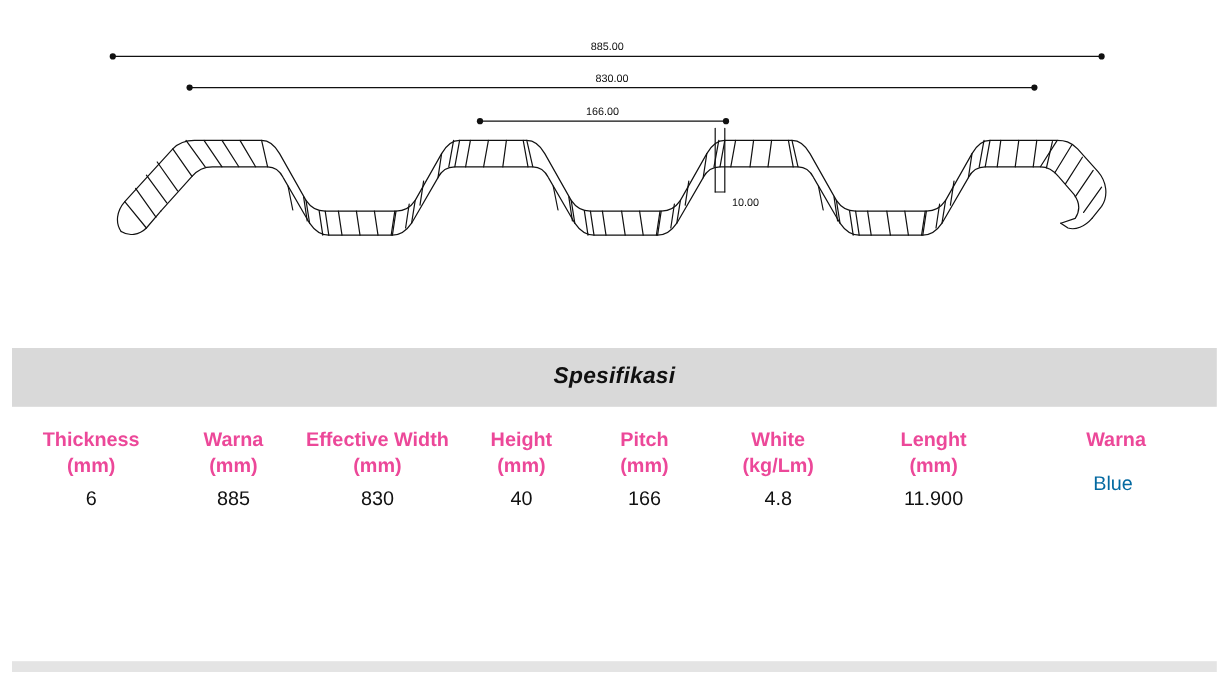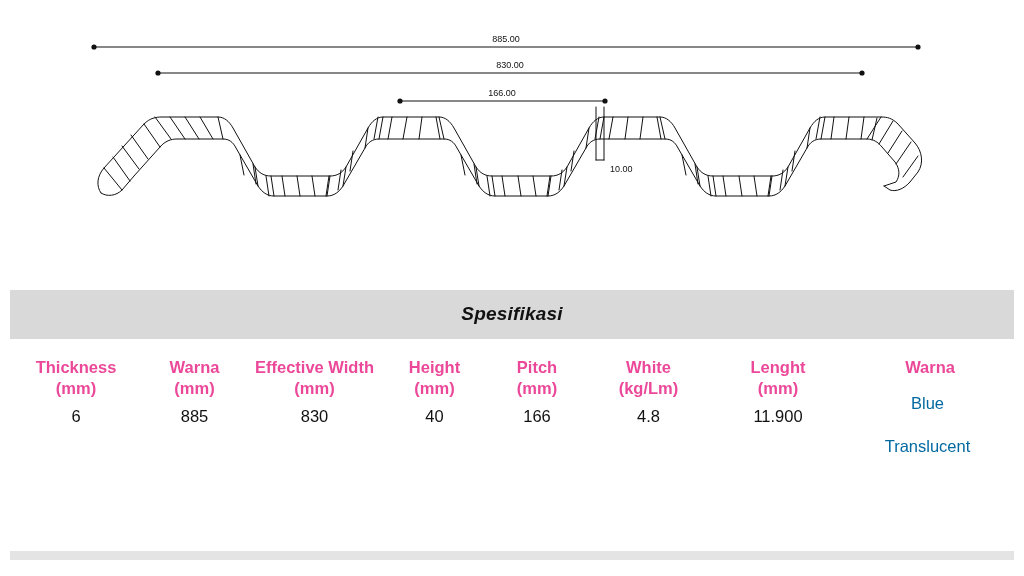--- a/index.html
+++ b/index.html
@@ -358,16 +358,15 @@
       <td>166</td>
       <td>4.8</td>
       <td>11.900</td>
       <td class="hidden-cell"></td>
     </tr>
   </tbody>
 </table>
 
 <div class="warna-list">
   <div>Blue</div>
-  <div>Translucent</div>
 </div>
 
 <div class="bottom-rule"></div>
 
 </body></html>

